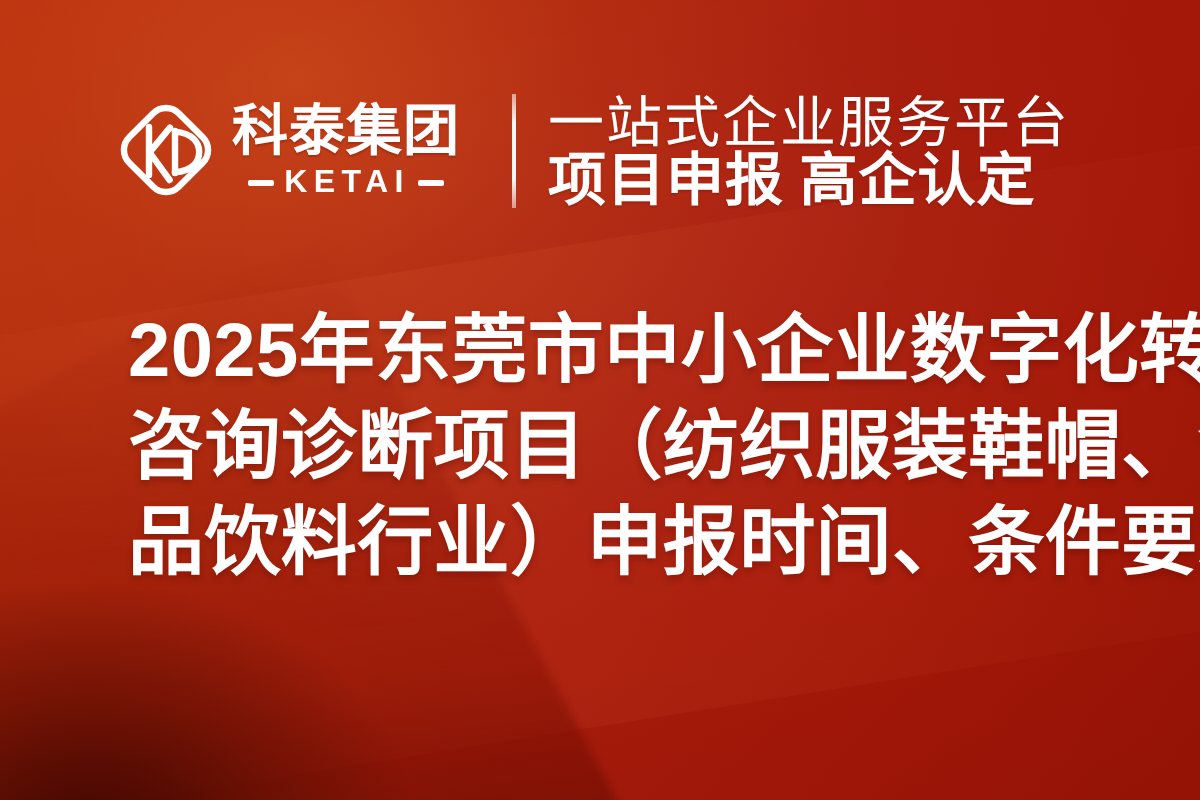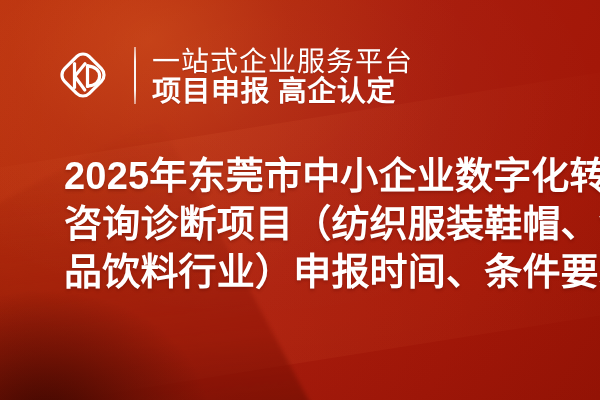--- a/index.html
+++ b/index.html
@@ -182,20 +182,28 @@
 
           <path d="M16.5 17.5 L16.5 41.5" stroke="#ffffff" stroke-width="3.2" fill="none" stroke-linecap="round"></path>
           <path d="M16.8 30.2 L27.0 17.8" stroke="#ffffff" stroke-width="3.2" fill="none" stroke-linecap="round"></path>
           <path d="M16.8 30.2 L26.8 44.0" stroke="#ffffff" stroke-width="3.2" fill="none" stroke-linecap="round"></path>
 
           <path d="M29.5 19.5 L29.5 40.5" stroke="#ffffff" stroke-width="3.2" fill="none" stroke-linecap="round"></path>
           <path d="M29.5 19.8 C38.4 20.6 41.6 25.4 41.6 30.0 C41.6 34.7 38.4 39.4 29.5 40.2" stroke="#ffffff" stroke-width="3.2" fill="none" stroke-linecap="round"></path>
         </svg>
       </div>
 
+      <div class="logo-words">
+        <div class="logo-cn">科泰集团</div>
+        <div class="logo-en-row">
+          <span class="logo-dash"></span>
+          <span class="logo-en">KETAI</span>
+          <span class="logo-dash"></span>
+        </div>
+      </div>
 
     </div>
 
     <div class="divider"></div>
 
     <div class="tagline">
       <div class="tag-main">一站式企业服务平台</div>
       <div class="tag-sub">项目申报 高企认定</div>
     </div>
 

